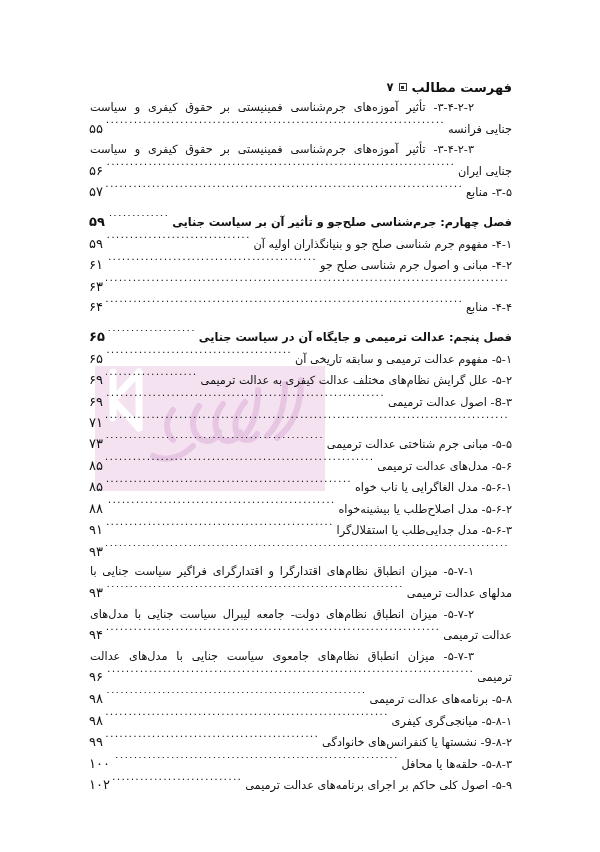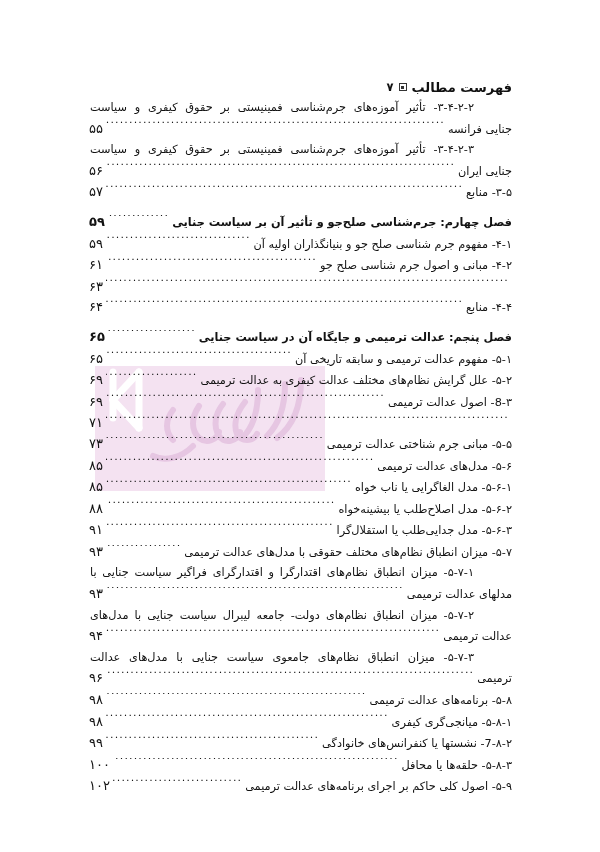--- a/index.html
+++ b/index.html
@@ -306,21 +306,20 @@
       </div>
       <div class="entry">
         <div class="row">
           <span class="etext">۵-۶-۳- مدل جدایی‌طلب یا استقلال‌گرا</span>
           <span class="leader"></span>
           <span class="enum">۹۱</span>
         </div>
       </div>
       <div class="entry">
         <div class="row">
-          <span class="etext">۵-۷- میزان انطباق نظام‌های مختلف حقوقی با مدل‌های عدالت ترمیمی</span>
           <span class="leader"></span>
           <span class="enum">۹۳</span>
         </div>
       </div>
       <div class="entry">
         <div class="headline">۵-۷-۱- میزان انطباق نظام‌های اقتدارگرا و اقتدارگرای فراگیر سیاست جنایی با</div>
         <div class="row">
           <span class="etext">مدلهای عدالت ترمیمی</span>
           <span class="leader"></span>
           <span class="enum">۹۳</span>
@@ -351,21 +350,21 @@
       </div>
       <div class="entry">
         <div class="row">
           <span class="etext">۵-۸-۱- میانجی‌گری کیفری</span>
           <span class="leader"></span>
           <span class="enum">۹۸</span>
         </div>
       </div>
       <div class="entry">
         <div class="row">
-          <span class="etext">7-۸-۲- نشستها یا کنفرانس‌های خانوادگی</span>
+          <span class="etext">9-۸-۲- نشستها یا کنفرانس‌های خانوادگی</span>
           <span class="leader"></span>
           <span class="enum">۹۹</span>
         </div>
       </div>
       <div class="entry">
         <div class="row">
           <span class="etext">۵-۸-۳- حلقه‌ها یا محافل</span>
           <span class="leader"></span>
           <span class="enum">۱۰۰</span>
         </div>

